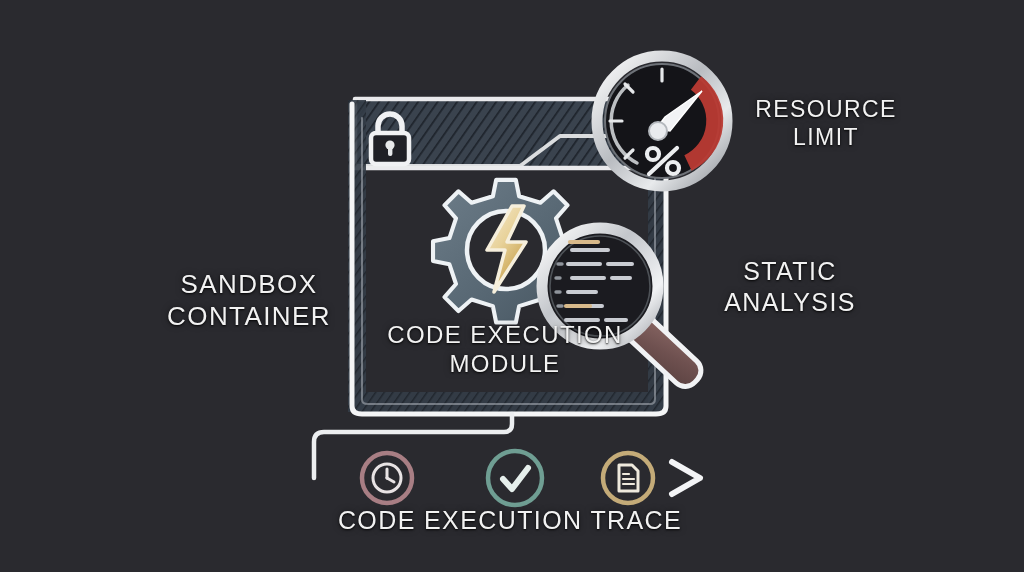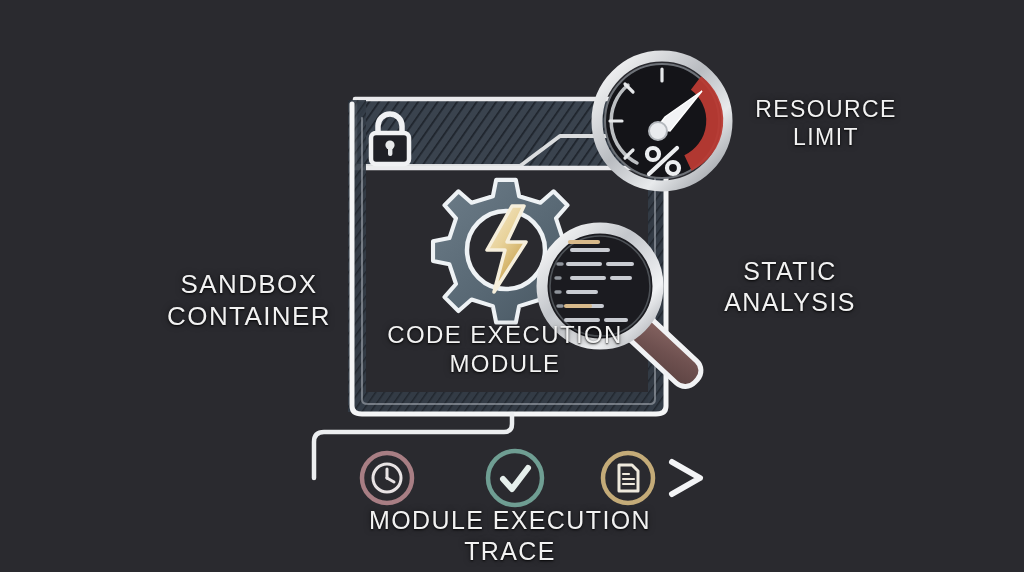--- a/index.html
+++ b/index.html
@@ -252,15 +252,15 @@
 
   <div class="lbl" id="label-resource">RESOURCE
 LIMIT</div>
 
   <div class="lbl" id="label-static">STATIC
 ANALYSIS</div>
 
   <div class="lbl" id="label-module">CODE EXECUTION
 MODULE</div>
 
-  <div class="lbl" id="label-trace">MODULE EXECUTION TRACE</div>
+  <div class="lbl" id="label-trace">CODE EXECUTION TRACE</div>
 
 </div>
 
 </body></html>

